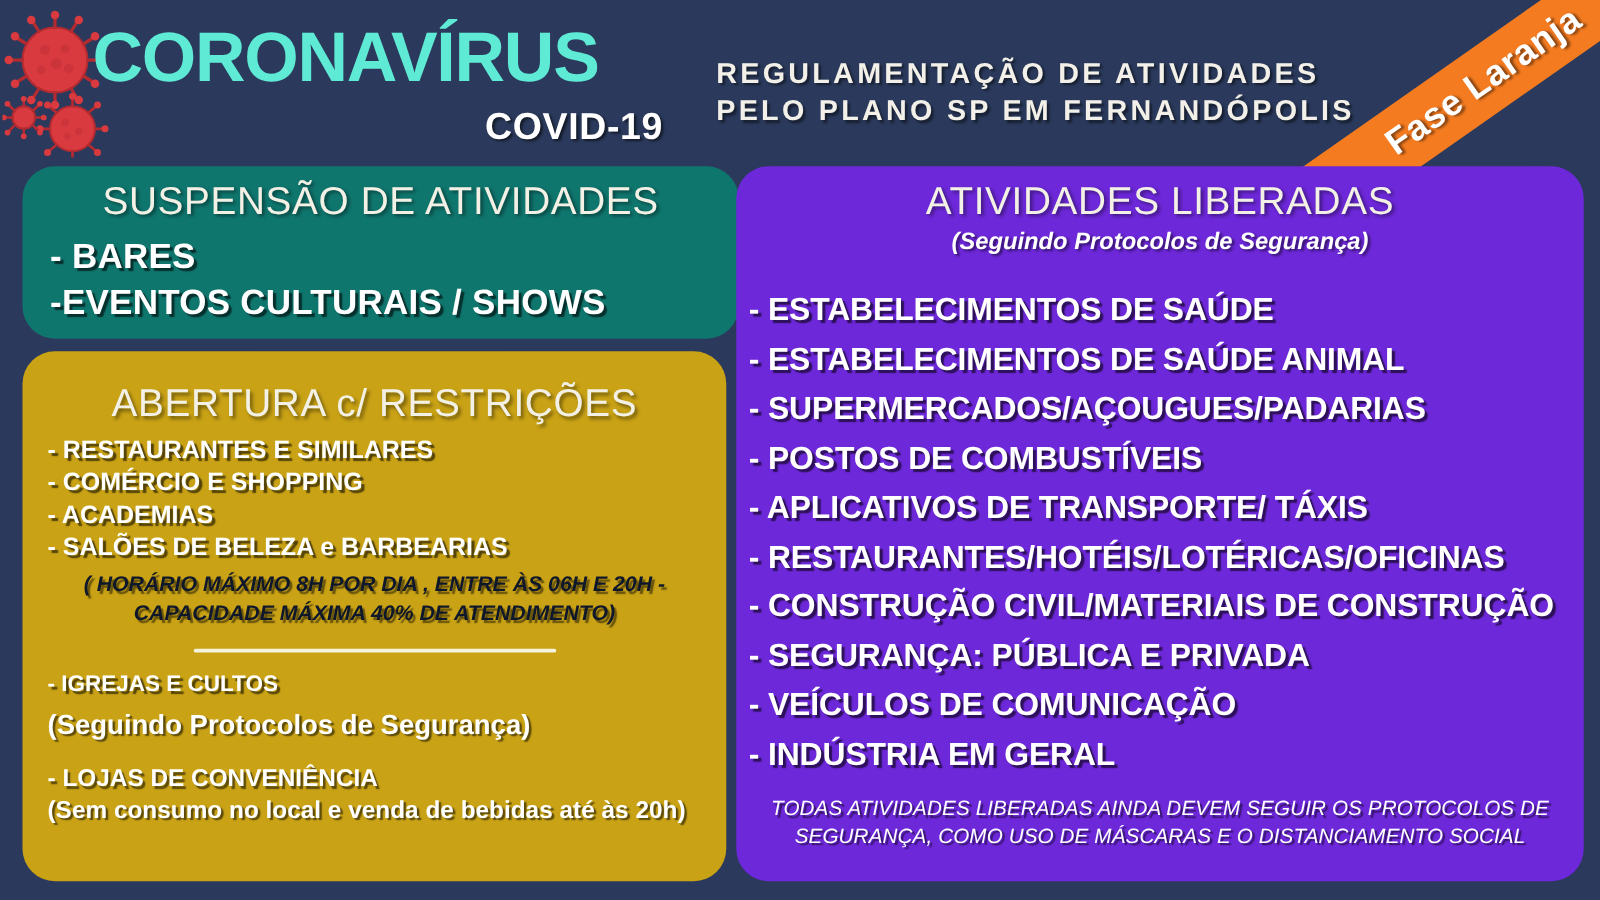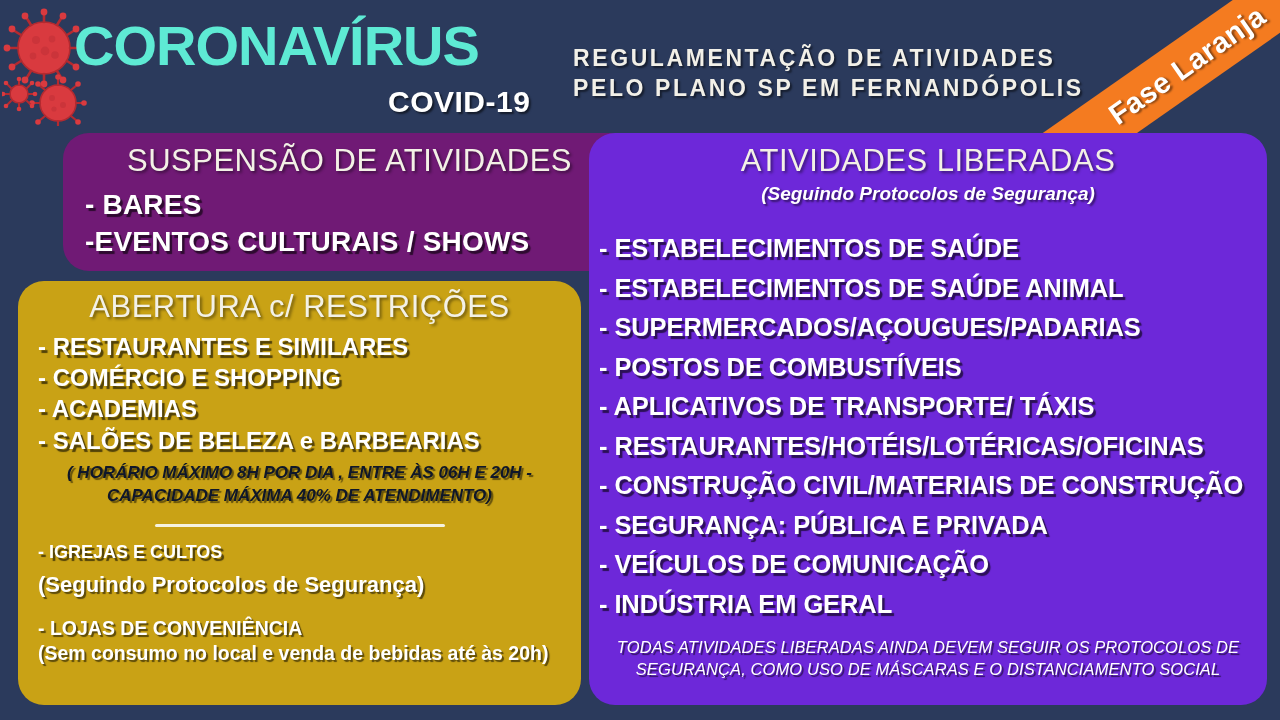--- a/index.html
+++ b/index.html
@@ -85,22 +85,21 @@
   
   .panel {
     position: absolute;
     border-radius: 26px;
     overflow: hidden;
   }
 
   #panel-suspended {
     left: 18px; top: 133px;
     width: 573px; height: 138px;
-    background: #701a75;
-    margin-left: 45px;
+    background: #0f766e;
   }
 
   #panel-restricted {
     left: 18px; top: 281px;
     width: 563px; height: 424px;
     background: #c9a215;
   }
 
   #panel-released {
     left: 589px; top: 133px;
@@ -139,24 +138,24 @@
   
   #suspended-title { margin-top: 10px; }
   #suspended-list { margin: 8px 0 0 22px; }
   #suspended-list .item {
     font-size: 28px;
     line-height: 1.32;
     letter-spacing: 0.2px;
   }
 
   
-  #restricted-title { margin-top: 8px; }
+  #restricted-title { margin-top: 24px; }
   #restricted-list { margin: 6px 0 0 20px; }
   #restricted-list .item {
-    font-size: 24px;
+    font-size: 20px;
     line-height: 1.30;
   }
 
   #restricted-note {
     margin: 6px 14px 0 14px;
     text-align: center;
     font-size: 17px;
     font-weight: 700;
     font-style: italic;
     color: #0f172a;

